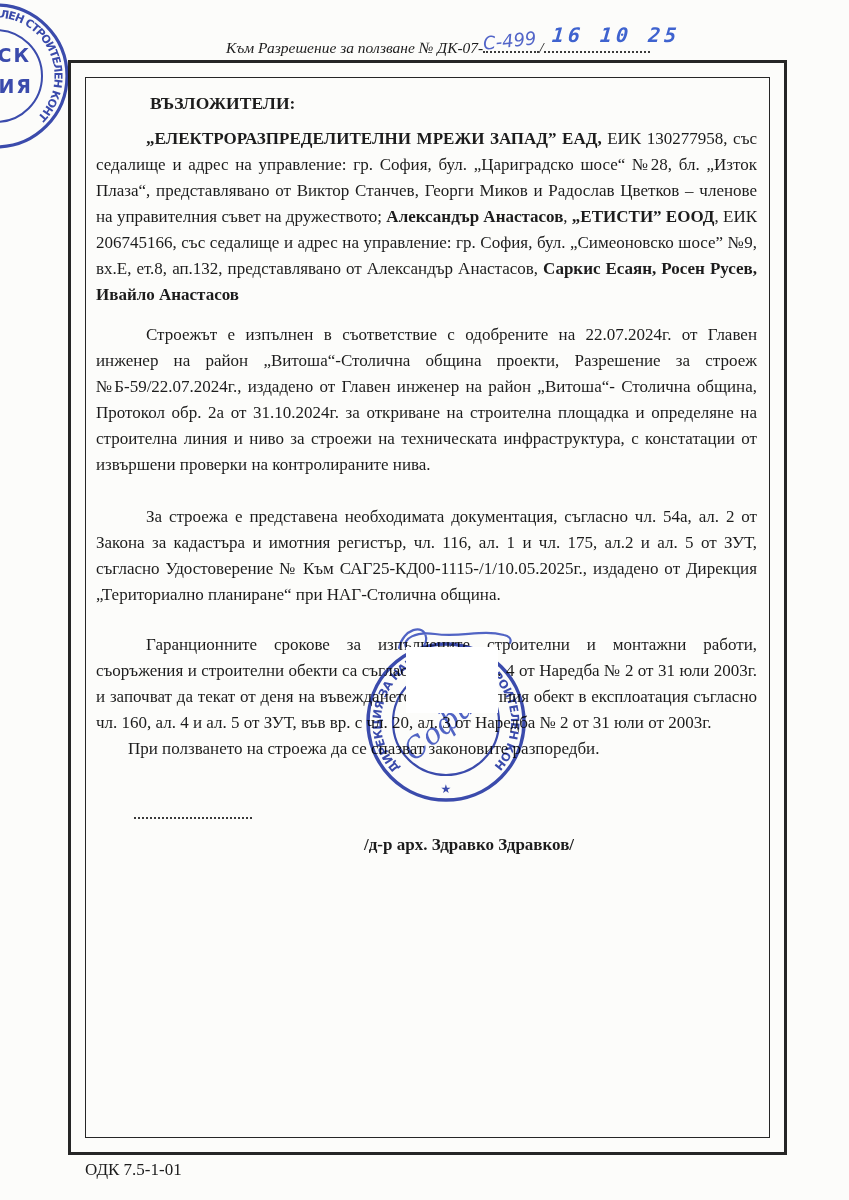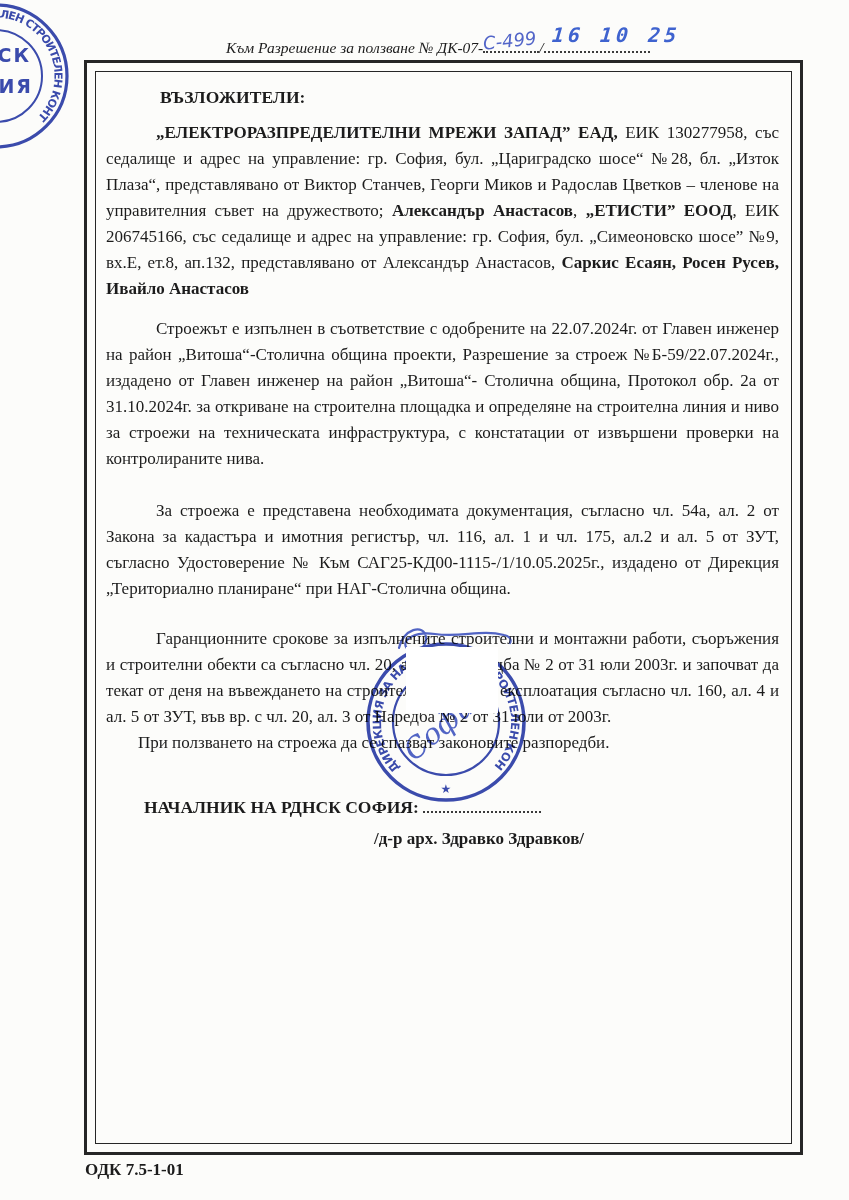--- a/index.html
+++ b/index.html
@@ -41,25 +41,25 @@
     font-family:"DejaVu Sans Mono", monospace;
     font-weight:bold; font-size:20px;
     letter-spacing:4px;
     transform:skewX(-5deg);
     white-space:nowrap;
   }
   .sep { font-style:italic; }
 
   
   .frame {
-    position:absolute; left:84px; top:60px;
+    position:absolute; left:68px; top:60px;
     width:719px; height:1095px;
     border:3.5px solid #262626;
     box-sizing:border-box;
-    padding:8px;
+    padding:14px;
     background:transparent;
     z-index:1;
   }
   .frame-inner {
     width:100%; height:100%;
     border:1.8px solid #262626;
     box-sizing:border-box;
     padding:8px 12px 0 10px;
   }
   .heading {
@@ -98,21 +98,21 @@
   .sig-name {
     margin-top:6px;
     padding-left:268px;
     font-weight:bold;
     font-size:17px;
     line-height:26px;
   }
 
   .footer-code {
     position:absolute; left:85px; top:1160px;
-    font-weight:bold; font-size:17px;
+    font-weight:normal; font-size:17px;
   }
 
   
   .stamp-svg {
     position:absolute;
     mix-blend-mode:multiply;
     pointer-events:none;
   }
   #corner-stamp   { left:-88px; top:-10px; z-index:4; }
   #official-stamp { left:341px; top:616px; z-index:4; }
@@ -149,21 +149,20 @@
 
     <div id="paragraphs" data-name="document-paragraphs">
         <p class="para" data-name="clients-paragraph"><span data-name="text-segment" style="font-weight: bold;">„ЕЛЕКТРОРАЗПРЕДЕЛИТЕЛНИ МРЕЖИ ЗАПАД” ЕАД,</span><span data-name="text-segment"> ЕИК 130277958, със седалище и адрес на управление: гр. София, бул. „Цариградско шосе“ №28, бл. „Изток Плаза“, представлявано от Виктор Станчев, Георги Миков и Радослав Цветков – членове на управителния съвет на дружеството; </span><span data-name="text-segment" style="font-weight: bold;">Александър Анастасов</span><span data-name="text-segment">, </span><span data-name="text-segment" style="font-weight: bold;">„ЕТИСТИ” ЕООД</span><span data-name="text-segment">, ЕИК 206745166, със седалище и адрес на управление: гр. София, бул. „Симеоновско шосе” №9, вх.Е, ет.8, ап.132, представлявано от Александър Анастасов, </span><span data-name="text-segment" style="font-weight: bold;">Саркис Есаян, Росен Русев, Ивайло Анастасов</span></p>
         <p class="para" data-name="construction-paragraph"><span data-name="text-segment">Строежът е изпълнен в съответствие с одобрените на 22.07.2024г. от Главен инженер на район „Витоша“-Столична община проекти, Разрешение за строеж №Б-59/22.07.2024г., издадено от Главен инженер на район „Витоша“- Столична община,  Протокол обр. 2а от 31.10.2024г. за откриване на строителна площадка и определяне на строителна линия и ниво за строежи на техническата инфраструктура, с констатации от извършени проверки на контролираните нива.</span></p>
         <p class="para" data-name="documentation-paragraph"><span data-name="text-segment">За строежа е представена необходимата документация, съгласно чл. 54а, ал. 2 от Закона за кадастъра и имотния регистър, чл. 116, ал. 1 и чл. 175, ал.2 и ал. 5 от ЗУТ, съгласно Удостоверение № Към САГ25-КД00-1115-/1/10.05.2025г., издадено от Дирекция „Териториално планиране“ при НАГ-Столична община.</span></p>
         <p class="para" data-name="warranty-paragraph"><span data-name="text-segment">Гаранционните срокове за изпълнените строителни и монтажни работи, съоръжения и строителни обекти са съгласно чл. 20, ал. 4 от Наредба № 2 от 31 юли 2003г. и започват да текат от деня на въвеждането на строителния обект в експлоатация съгласно чл. 160, ал. 4 и ал. 5 от ЗУТ, във вр. с чл. 20, ал. 3 от Наредба № 2 от 31 юли от 2003г.</span></p>
         <p class="para" data-name="usage-paragraph"><span data-name="text-segment">При ползването на строежа да се спазват законовите разпоредби.</span></p>
       </div>
 
     <div class="sig-row" data-name="signature-row">
-      <span data-name="signatory-title">НАЧАЛНИК НА РДНСК СОФИЯ:</span>
       <span class="sig-dots" data-name="signature-dotted-line"></span>
     </div>
     <div class="sig-name" data-name="signatory-name">/д-р арх. Здравко Здравков/</div>
   </div>
 </div>
 
 <svg id="official-stamp" class="stamp-svg" data-name="official-stamp-icon" width="212" height="212" viewBox="0 0 212 212">
   <defs>
     <path id="official-ring-path" d="M 59 152 A 65 65 0 1 1 151 152" fill="none"></path>
   </defs>

